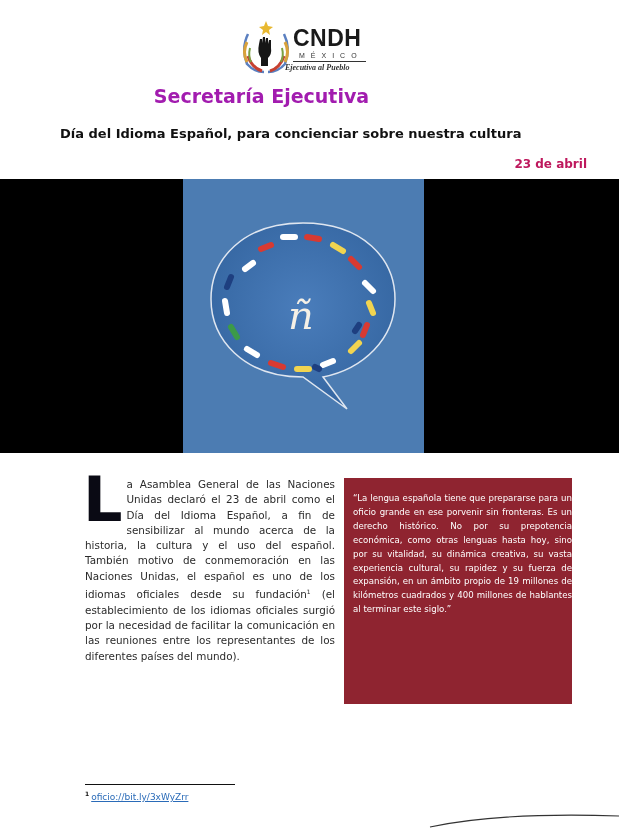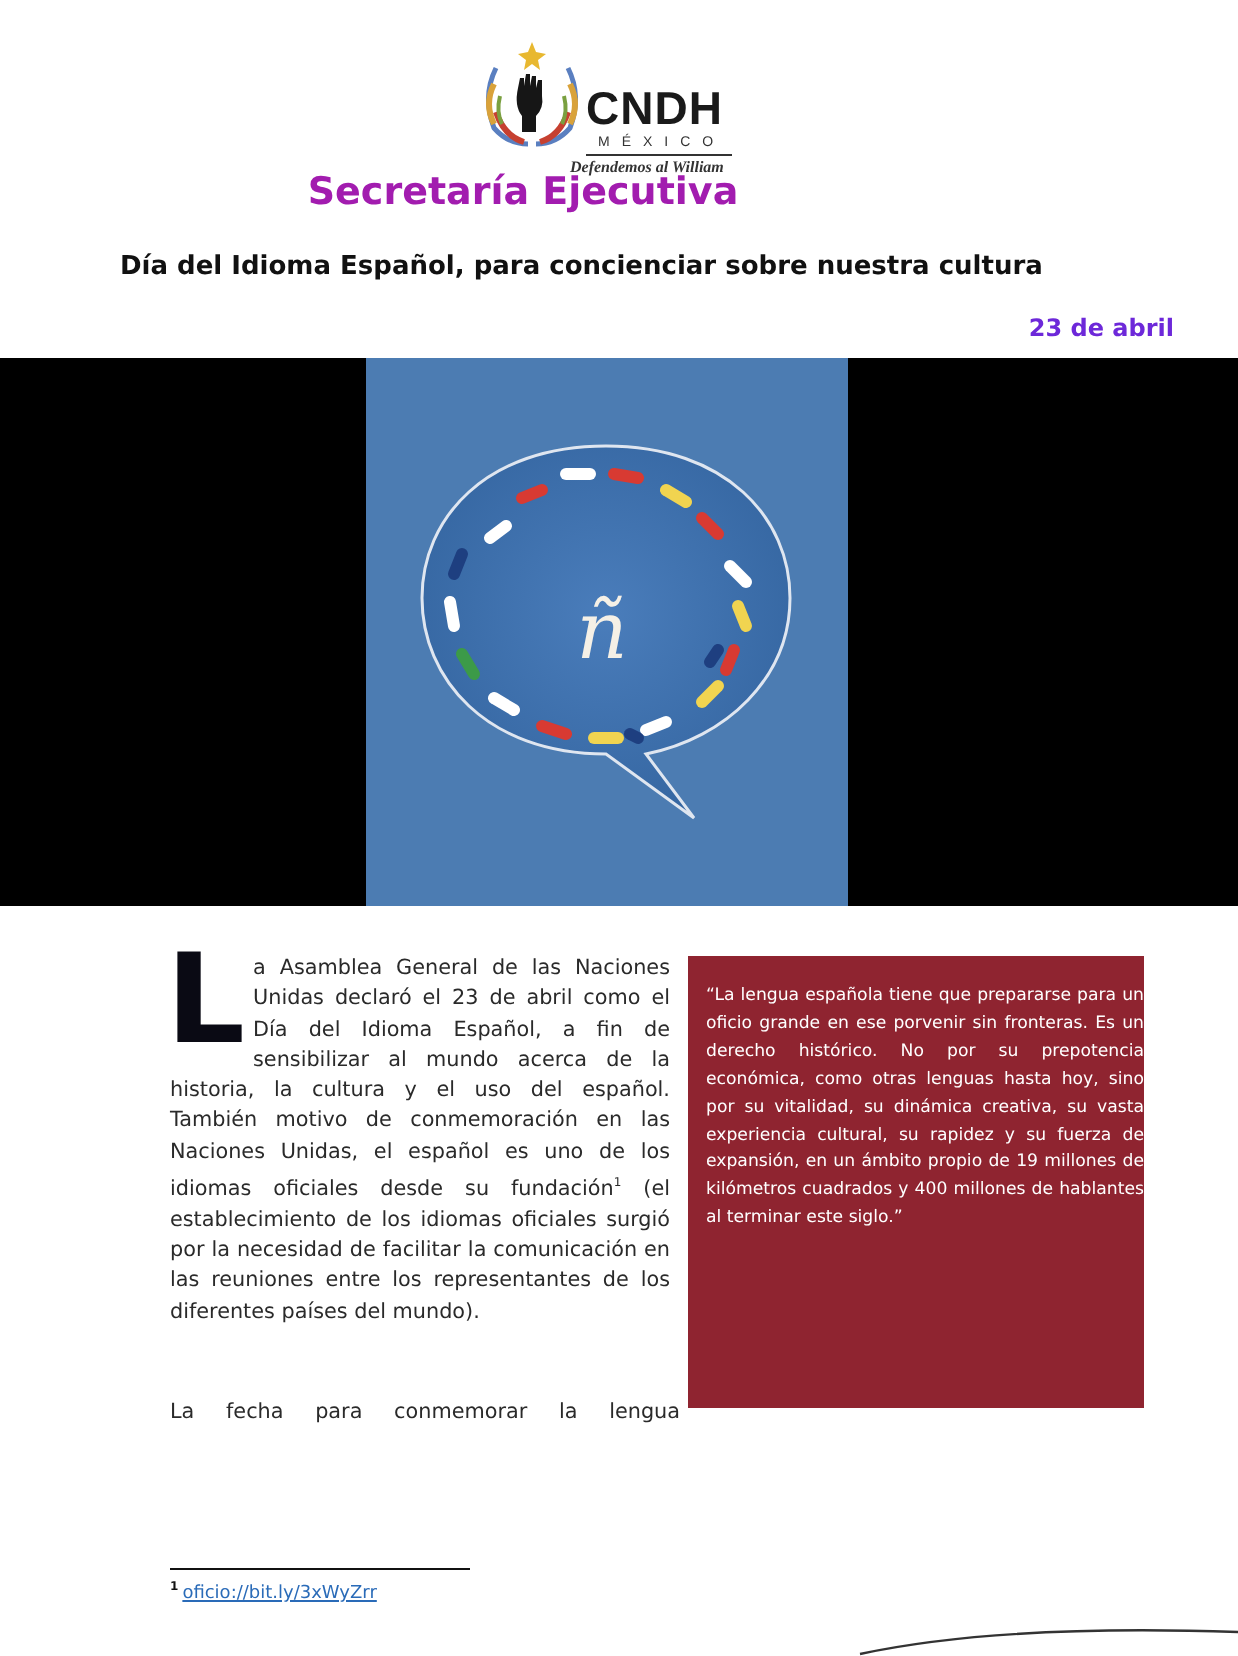--- a/index.html
+++ b/index.html
@@ -5,29 +5,29 @@
   html, body { margin: 0; padding: 0; }
   body {
     width: 619px; height: 828px; background: #ffffff; position: relative; overflow: hidden;
     font-family: "DejaVu Sans", sans-serif; color: #222;
   }
   .abs { position: absolute; }
 
   
   .logo { left: 238px; top: 20px; width: 140px; height: 56px; }
   .logo-emblem { position: absolute; left: 0; top: 0; width: 56px; height: 54px; }
-  .logo-text { position: absolute; left: 55px; top: 23px; }
+  .logo-text { position: absolute; left: 55px; top: 7px; }
   .logo-cndh { font-family: "Liberation Sans", sans-serif; font-weight: bold; font-size: 23px; color: #1a1a1a; letter-spacing: 0.5px; line-height: 23px; }
   .logo-mexico { font-family: "Liberation Sans", sans-serif; font-size: 7px; letter-spacing: 6px; color: #333; margin-top: 1px; padding-left: 6px; line-height: 9px; }
   .logo-rule { width: 73px; height: 1px; background: #333; margin: 1px 0 1px 0; }
   .logo-slogan { font-family: "Liberation Serif", serif; font-style: italic; font-weight: bold; font-size: 8px; color: #333; white-space: nowrap; margin-left: -8px; }
 
   .sec-title { left: 0; width: 523px; top: 85px; text-align: center; font-family: "DejaVu Sans", sans-serif; font-weight: bold; font-size: 19px; color: #a21caf; }
   .doc-title { left: 60px; top: 126px; font-family: "DejaVu Sans", sans-serif; font-weight: bold; font-size: 13px; color: #111; white-space: nowrap; }
-  .date { right: 32px; top: 157px; font-family: "DejaVu Sans", sans-serif; font-weight: bold; font-size: 12px; color: #6d28d9; }
+  .date { right: 32px; top: 157px; font-family: "DejaVu Sans", sans-serif; font-weight: bold; font-size: 12px; color: #be185d; }
 
   
   .banner { left: 0; top: 179px; width: 619px; height: 274px; background: #000; }
   .banner-img { position: absolute; left: 183px; top: 0; width: 241px; height: 274px; background: #4c7cb2; overflow: hidden; }
 
   
   .body-col { left: 85px; top: 477px; width: 250px; font-family: "DejaVu Sans", sans-serif; font-size: 10.4px; line-height: 15.3px; color: #2a2a2a; text-align: justify; }
   .dropcap { float: left; font-family: "DejaVu Sans", sans-serif; font-weight: bold; font-size: 62px; line-height: 44px; color: #0a0a14; margin: 0 4px 0 -2px; padding-top: 1px; height: 45px; }
   .sup { font-size: 6px; vertical-align: super; }
 
@@ -60,21 +60,21 @@
     <path d="M46,14 Q53,28 47,44 Q40,52 30,52" stroke="#5a7fc0" stroke-width="2.5" fill="none"></path>
     <path d="M47,22 Q52,32 47,42" stroke="#d9a23a" stroke-width="3" fill="none"></path>
     <path d="M46,36 Q42,48 32,51" stroke="#c64030" stroke-width="3" fill="none"></path>
     <path d="M44,28 Q46,36 43,42" stroke="#7aa040" stroke-width="2" fill="none"></path>
     <path d="M21,24 L22,19 L24,19 L24,23 L25,17 L27,17 L27,23 L28,18 L30,18 L30,24 L31,20 L33,20 L33,28 Q34,34 30,38 L30,46 L23,46 L23,38 Q19,33 21,24 Z" fill="#161616"></path>
   </svg>
   <div class="logo-text">
     <div class="logo-cndh">CNDH</div>
     <div class="logo-mexico">MÉXICO</div>
     <div class="logo-rule"></div>
-    <div class="logo-slogan">Defendemos al William</div>
+    <div class="logo-slogan">Ejecutiva al Pueblo</div>
   </div>
 </div>
 
 <div class="abs sec-title">Secretaría Ejecutiva</div>
 <div class="abs doc-title">Día del Idioma Español, para concienciar sobre nuestra cultura</div>
 <div class="abs date">23 de abril</div>
 
 <div class="abs banner">
   <div class="banner-img">
     <svg width="241" height="274" viewBox="0 0 241 274">
@@ -113,21 +113,20 @@
 
 <div class="abs body-col">
   <span class="dropcap">L</span><span>a Asamblea General de las Naciones Unidas declaró el 23 de abril como el Día del Idioma Español, a fin de sensibilizar al mundo acerca de la historia, la cultura y el uso del español. También motivo de conmemoración en las Naciones Unidas, el español es uno de los idiomas oficiales desde su fundación</span><span class="sup">1</span><span> (el establecimiento de los idiomas oficiales surgió por la necesidad de facilitar la comunicación en las reuniones entre los representantes de los diferentes países del mundo).</span>
 </div>
 
 <div class="abs quote">
   <div class="quote-text">“La lengua española tiene que prepararse para un oficio grande en ese porvenir sin fronteras. Es un derecho histórico. No por su prepotencia económica, como otras lenguas hasta hoy, sino por su vitalidad, su dinámica creativa, su vasta experiencia cultural, su rapidez y su fuerza de expansión, en un ámbito propio de 19 millones de kilómetros cuadrados y 400 millones de hablantes al terminar este siglo.”</div>
 </div>
 
 <div class="abs para2">
-  <span class="l1">La fecha para conmemorar la lengua</span>
 </div>
 
 <div class="abs fn-rule"></div>
 <div class="abs fn">
   <sup>1</sup><a>oficio://bit.ly/3xWyZrr</a>
 </div>
 
 <svg class="abs curve" viewBox="0 0 199 18">
   <path d="M10,17 Q80,2 199,6" stroke="#333" stroke-width="1.2" fill="none"></path>
 </svg>

